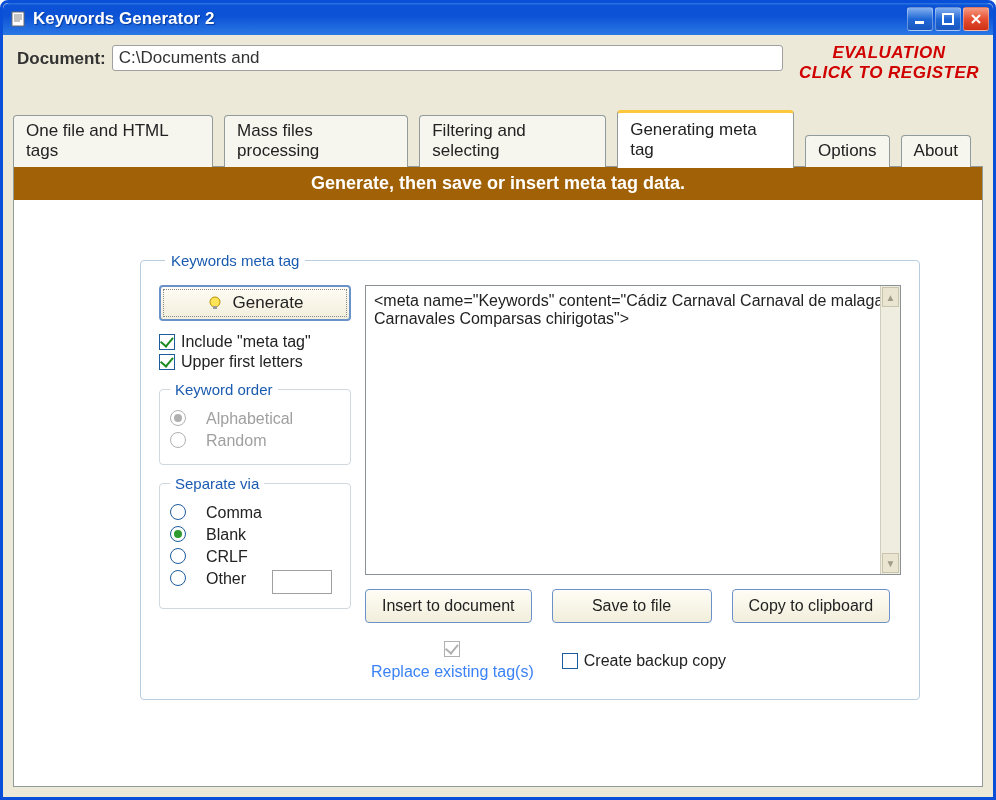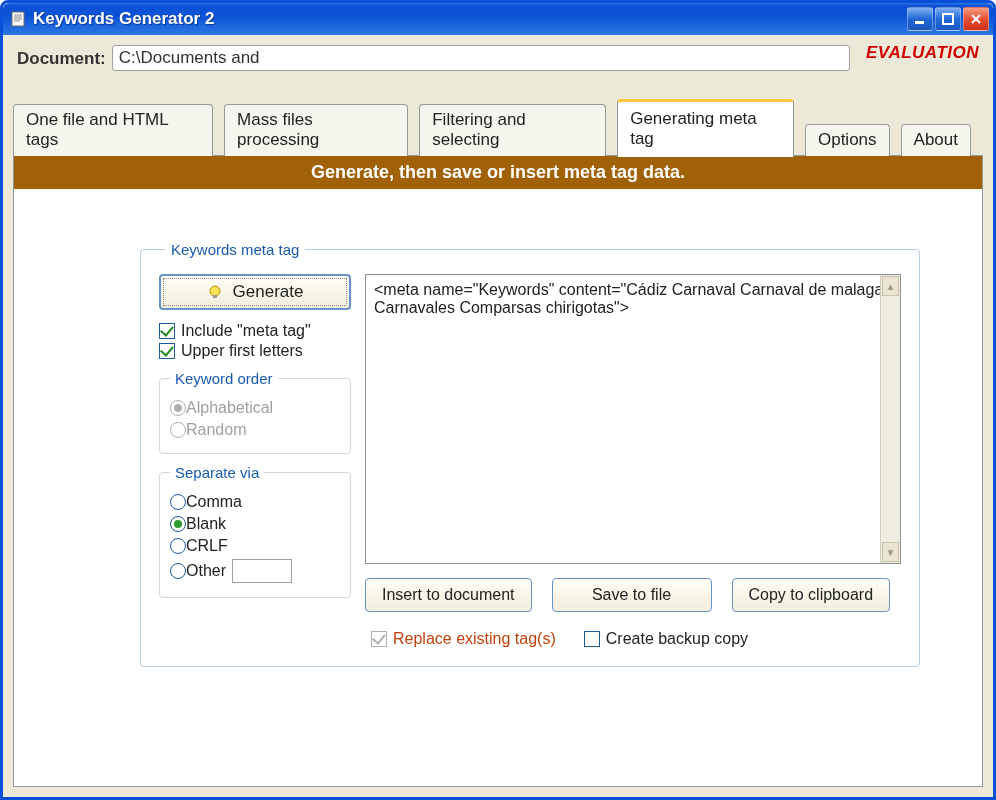--- a/index.html
+++ b/index.html
@@ -181,21 +181,21 @@
 .radiobox.checked::after { content:""; width:8px; height:8px; background:#2E9B30; border-radius:50%; }
 .radiobox.disabled { border-color:#B0B0B0; }
 .radiobox.disabled.checked::after { background:#B0B0B0; }
 .subfs {
   border: 1px solid #D0D8DE;
   border-radius: 4px;
   margin-top: 10px;
   padding: 8px 10px 10px 10px;
 }
 .subfs legend { color:#1A5BB0; font-size:15px; padding:0 5px; }
-.radrow { display:flex; align-items:center; gap:0; font-size:16px; color:#222; margin:4px 0;}
+.radrow { display:flex; gap:20px; font-size:16px; color:#222; margin:4px 0;}
 .radrow.disabled { color:#A0A0A0; }
 .otherinput {
   width: 60px; height: 24px; border:1px solid #A0A0A0; background:#fff; margin-left:6px;
 }
 .outbox {
   flex:1;
   border: 1px solid #8A9298;
   background: #fff;
   padding: 6px 8px;
   font-size: 16px;
@@ -214,21 +214,21 @@
   height: 34px;
   padding: 0 16px;
   border: 1px solid #6B92C8;
   border-radius: 4px;
   background: linear-gradient(to bottom, #FFFDF5, #F1EEDC);
   font-size: 16px;
   color: #222;
   display:flex; align-items:center; justify-content:center;
 }
 .bottomopts { display:flex; gap:28px; padding-left: 6px; padding-top: 4px;}
-.bottomopts .disabled { color:#c2410c; }
+.bottomopts .disabled { color:#3b82f6;flex-direction:column; }
 </style>
 </head>
 <body>
 
 <div class="window">
 
   <div class="titlebar">
     <span class="app-icon">
       <svg viewBox="0 0 16 16" width="16" height="16">
           <rect x="2" y="1" width="12" height="14" fill="#fff" stroke="#6a6a6a"></rect>
@@ -257,20 +257,21 @@
           </svg>
         </div>
     </div>
   </div>
 
   <div class="toprow">
     <span class="doclabel">Document:</span>
     <input class="docinput" value="C:\Documents and" style="">
     <div class="eval">
       <div>EVALUATION</div>
+      <div>CLICK TO REGISTER</div>
     </div>
   </div>
 
   <div class="tabrow">
     <div class="tab">One file and HTML tags</div>
     <div class="tab">Mass files processing</div>
     <div class="tab">Filtering and selecting</div>
     <div class="tab active">Generating meta tag</div>
     <div class="tab">Options</div>
     <div class="tab">About</div>

